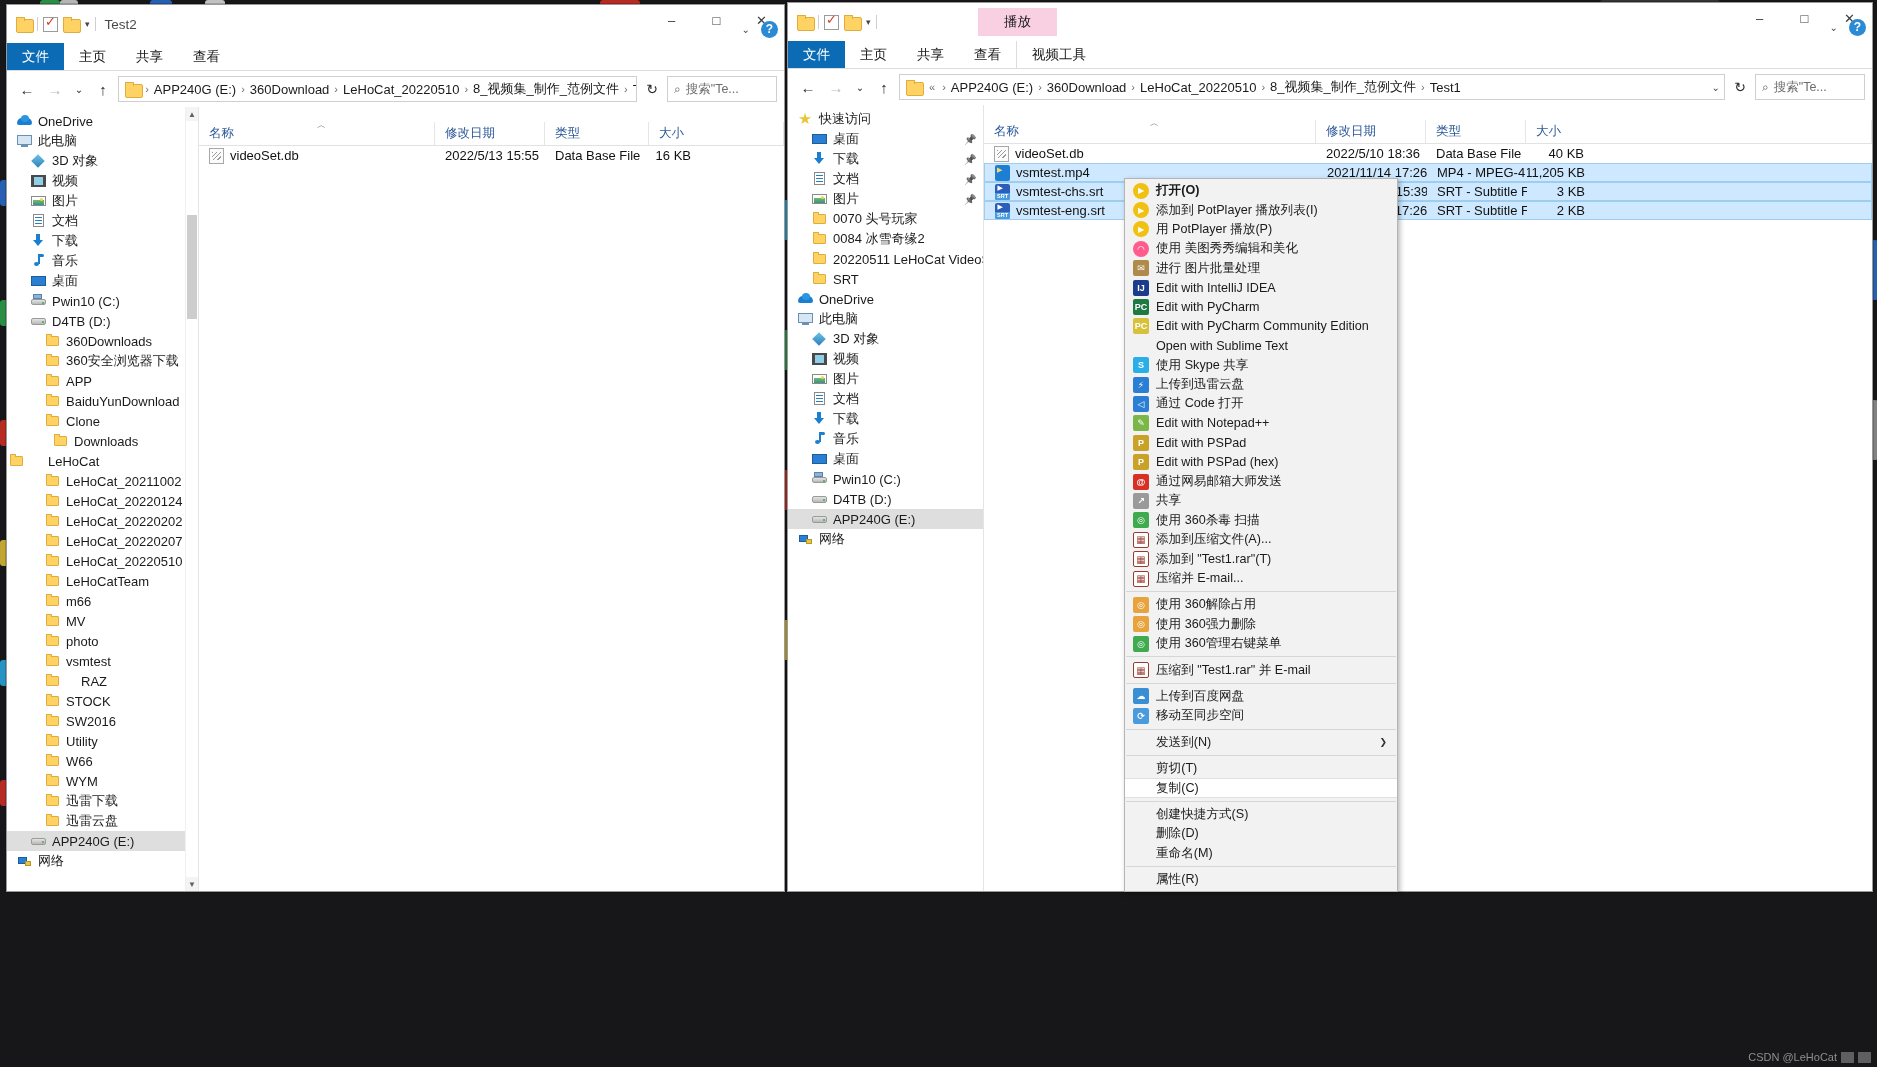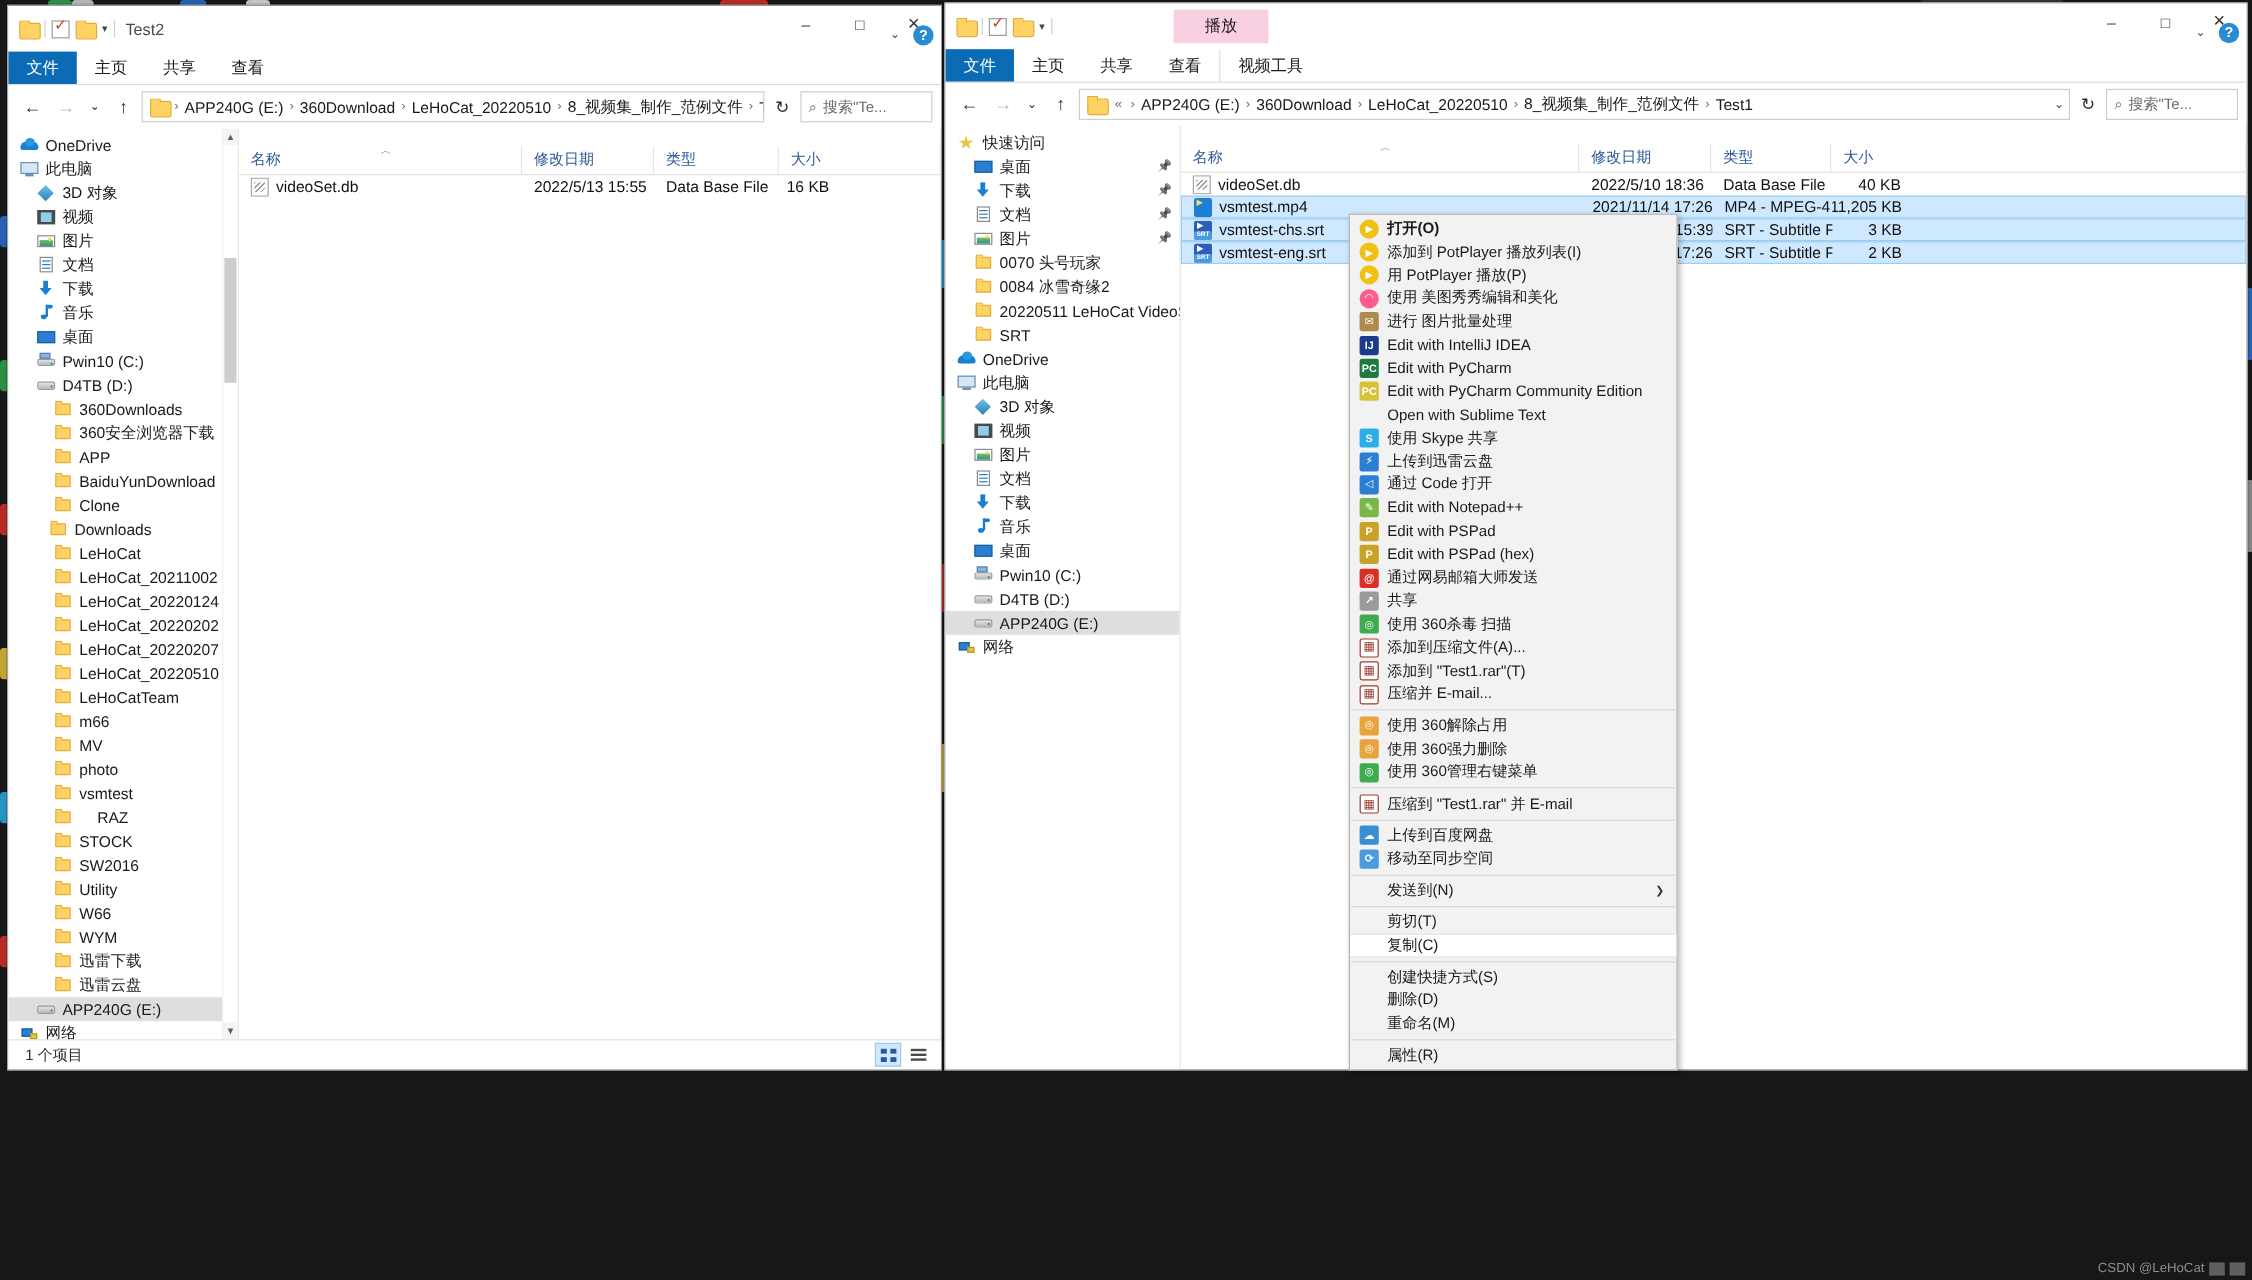--- a/index.html
+++ b/index.html
@@ -464,30 +464,30 @@
             </div>
             <div class="tnode" style="padding-left: 36px;">
               <span class="ti">
                 <span style="display: inline-block; width: 15px; height: 14px; position: relative;">
                   <i style="position: absolute; left: 1px; top: 2px; width: 13px; height: 10px; background: rgb(255, 210, 100); border: 1px solid rgb(224, 173, 60); border-radius: 1px;"></i>
                   <i style="position: absolute; left: 1px; top: 0px; width: 6px; height: 3px; background: rgb(255, 210, 100); border-top: 1px solid rgb(224, 173, 60); border-right: 1px solid rgb(224, 173, 60); border-left: 1px solid rgb(224, 173, 60); border-image: initial; border-bottom: none; border-radius: 1px 1px 0px 0px;"></i>
                 </span>
               </span>
               <span style="margin-left: 5px;">Clone</span>
             </div>
-            <div class="tnode" style="padding-left: 32px;">
+            <div class="tnode" style="padding-left: 44px;">
               <span class="ti">
                 <span style="display: inline-block; width: 15px; height: 14px; position: relative;">
                   <i style="position: absolute; left: 1px; top: 2px; width: 13px; height: 10px; background: rgb(255, 210, 100); border: 1px solid rgb(224, 173, 60); border-radius: 1px;"></i>
                   <i style="position: absolute; left: 1px; top: 0px; width: 6px; height: 3px; background: rgb(255, 210, 100); border-top: 1px solid rgb(224, 173, 60); border-right: 1px solid rgb(224, 173, 60); border-left: 1px solid rgb(224, 173, 60); border-image: initial; border-bottom: none; border-radius: 1px 1px 0px 0px;"></i>
                 </span>
               </span>
               <span style="margin-left: 5px;">Downloads</span>
             </div>
-            <div class="tnode" style="padding-left: 36px;">
+            <div class="tnode" style=" gap: 18px;">
               <span class="ti">
                 <span style="display: inline-block; width: 15px; height: 14px; position: relative;">
                   <i style="position: absolute; left: 1px; top: 2px; width: 13px; height: 10px; background: rgb(255, 210, 100); border: 1px solid rgb(224, 173, 60); border-radius: 1px;"></i>
                   <i style="position: absolute; left: 1px; top: 0px; width: 6px; height: 3px; background: rgb(255, 210, 100); border-top: 1px solid rgb(224, 173, 60); border-right: 1px solid rgb(224, 173, 60); border-left: 1px solid rgb(224, 173, 60); border-image: initial; border-bottom: none; border-radius: 1px 1px 0px 0px;"></i>
                 </span>
               </span>
               <span style="margin-left: 5px;">LeHoCat</span>
             </div>
             <div class="tnode" style="padding-left: 36px;">
               <span class="ti">
@@ -701,31 +701,20 @@
               <span>videoSet.db</span>
             </div>
             <div class="cell" style="width: 110px; flex: 0 0 auto;">2022/5/13 15:55</div>
             <div class="cell" style="width: 104px; flex: 0 0 auto;">Data Base File</div>
             <div class="cell r" style="width: 56px; flex: 0 0 auto;">16 KB</div>
           </div>
         </div>
     </div>
   </div>
 
-  <div class="statusbar">
-    <span class="sb-item">1 个项目</span>
-    <div class="viewbtns">
-      <div class="vbtn on">
-          <span class="vgrid"></span>
-        </div>
-      <div class="vbtn">
-          <span class="vlist"></span>
-        </div>
-    </div>
-  </div>
 </div>
 
 <div class="window" id="winR" style="left:787px; top:2px; width:1086px; height:890px;">
   <div class="titlebar">
     <div class="qat">
       <span class="folder-ico"></span>
       <span class="sep"></span>
       <span class="chk-ico"></span>
       <span class="folder-ico"></span>
       <span class="caret-sm">▾</span>

